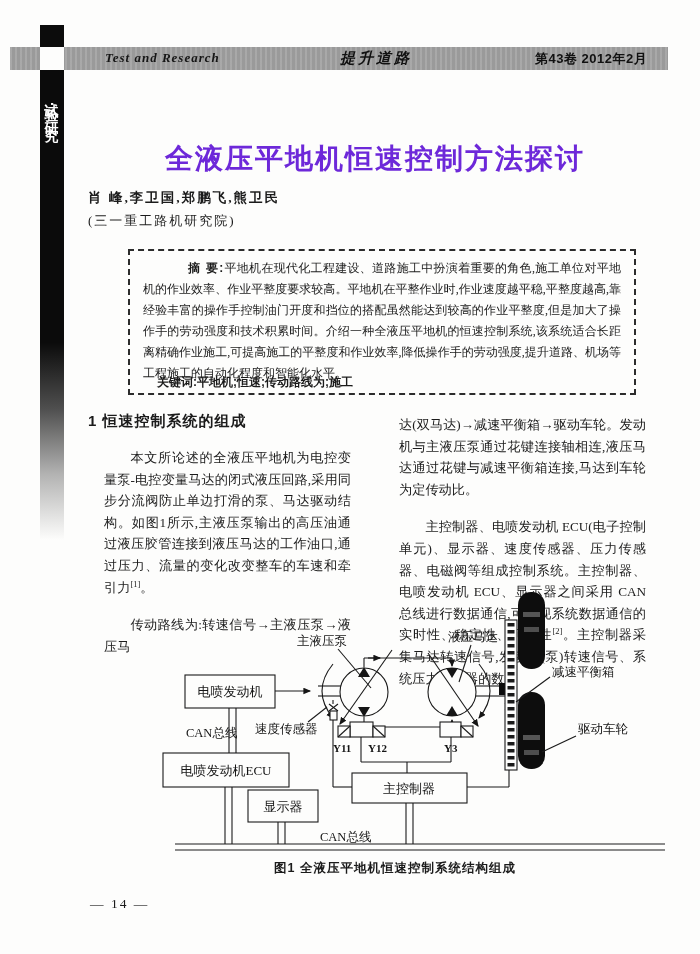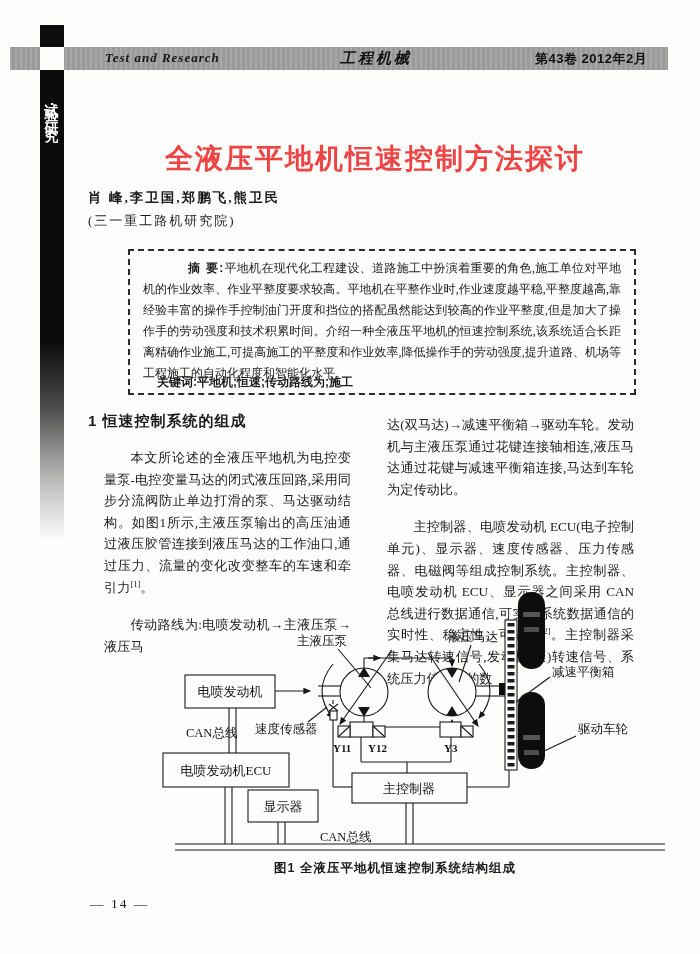--- a/index.html
+++ b/index.html
@@ -24,56 +24,56 @@
     background:linear-gradient(to bottom,#0b0b0b 0%,#0b0b0b 58%,rgba(20,20,20,.75) 72%,rgba(40,40,40,.35) 86%,rgba(60,60,60,0) 100%);
   }
   .side-label{
     position:absolute;top:22px;left:50%;transform:translateX(-50%);
     writing-mode:vertical-rl;color:#fff;
     font:bold 14px "Liberation Sans","DejaVu Sans",sans-serif;letter-spacing:5px;
   }
   
   .content{position:absolute;left:88px;top:0;width:574px;}
   .title{position:absolute;left:0;top:121px;width:574px;text-align:center;
-    font:bold 28px "Liberation Sans","DejaVu Sans",sans-serif;letter-spacing:2px;color:#ef4444;}
+    font:bold 28px "Liberation Sans","DejaVu Sans",sans-serif;letter-spacing:2px;color:#6d28d9;}
   .authors{position:absolute;left:0;top:189px;width:574px;
     font:bold 13.5px "Liberation Serif",serif;letter-spacing:2px;}
   .affiliation{position:absolute;left:0;top:212px;width:574px;text-align:left;
     font:13px "Liberation Serif",serif;letter-spacing:2px;}
   
   .abstract-box{
     position:absolute;left:40px;top:249px;width:478px;
     border:2px dashed #2c2c2c;padding:7px 13px 9px 13px;
     font-size:12px;line-height:21px;text-align:justify;
   }
   .abstract-label{font-weight:bold;font-family:Liberation Sans, sans-serif;letter-spacing:1px;margin-left:45px;}
   .keywords{position:absolute;left:69px;top:374px;font:bold 12px "Liberation Sans","DejaVu Sans",sans-serif;}
   
-  .columns{position:absolute;left:0;top:398px;width:574px;display:flex;gap:4px;}
+  .columns{position:absolute;left:0;top:398px;width:574px;display:flex;gap:16px;}
   .col{width:279px;font-size:13.2px;line-height:21.6px;text-align:justify;}
   .col p{margin:16px;text-indent:2em;}
   .col p.noindent{text-indent:0;}
   .sec-heading{font:bold 15px "Liberation Sans","DejaVu Sans",sans-serif;
     margin:14px 0 11px 0;letter-spacing:1px;text-indent:0;}
   sup{font-size:8.5px;line-height:0;}
   
   svg.fig{position:absolute;left:0;top:0;width:700px;height:954px;}
   svg.fig text{font-family:"Liberation Serif","DejaVu Serif",serif;fill:#151515;}
   .fig-caption{position:absolute;left:160px;top:860px;width:470px;text-align:center;
     font:bold 12.5px "Liberation Sans","DejaVu Sans",sans-serif;letter-spacing:1px;}
   .page-number{position:absolute;left:90px;top:896px;font:13.5px "Liberation Serif",serif;letter-spacing:2px;}
 </style>
 </head>
 <body>
 
 <div class="page">
 
   <div class="header-band">
     <span class="band-left">Test  and  Research</span>
-    <span class="band-center">工程机械</span>
+    <span class="band-center">提升道路</span>
     <span class="band-right">第43卷 2012年2月</span>
   </div>
   <div class="reg-top"></div>
   <div class="reg-white"></div>
   <div class="side-bar">
     <span class="side-label">试验·研究</span>
   </div>
 
   <div class="content">
     <h1 class="title">全液压平地机恒速控制方法探讨</h1>
@@ -81,21 +81,21 @@
     <div class="affiliation">(三一重工路机研究院)</div>
 
     <div class="abstract-box"><span class="abstract-label">摘  要:</span><span>平地机在现代化工程建设、道路施工中扮演着重要的角色,施工单位对平地机的作业效率、作业平整度要求较高。平地机在平整作业时,作业速度越平稳,平整度越高,靠经验丰富的操作手控制油门开度和挡位的搭配虽然能达到较高的作业平整度,但是加大了操作手的劳动强度和技术积累时间。介绍一种全液压平地机的恒速控制系统,该系统适合长距离精确作业施工,可提高施工的平整度和作业效率,降低操作手的劳动强度,提升道路、机场等工程施工的自动化程度和智能化水平。</span></div>
 
     <div class="keywords"><span>关键词:</span><span>平地机;恒速;传动路线为;施工</span></div>
 
     <div class="columns">
       <div class="col">
         <div class="sec-heading">1  恒速控制系统的组成</div>
         <p><span>本文所论述的全液压平地机为电控变量泵-电控变量马达的闭式液压回路,采用同步分流阀防止单边打滑的泵、马达驱动结构。如图1所示,主液压泵输出的高压油通过液压胶管连接到液压马达的工作油口,通过压力、流量的变化改变整车的车速和牵引力</span><sup>[1]</sup><span>。</span></p>
-        <p>传动路线为:电喷发动机→主液压泵→液压马</p>
+        <p>传动路线为:转速信号→主液压泵→液压马</p>
       </div>
       <div class="col">
         <p class="noindent">达(双马达)→减速平衡箱→驱动车轮。发动机与主液压泵通过花键连接轴相连,液压马达通过花键与减速平衡箱连接,马达到车轮为定传动比。</p>
         <p><span>主控制器、电喷发动机 ECU(电子控制单元)、显示器、速度传感器、压力传感器、电磁阀等组成控制系统。主控制器、电喷发动机 ECU、显示器之间采用 CAN 总线进行数据通信,可实现系统数据通信的实时性、稳定性、可靠性</span><sup>[2]</sup><span>。主控制器采集马达转速信号,发动机(泵)转速信号、系统压力传感器的数</span></p>
       </div>
     </div>
   </div>
 
   <svg class="fig" viewBox="0 0 700 954">
     <defs>

